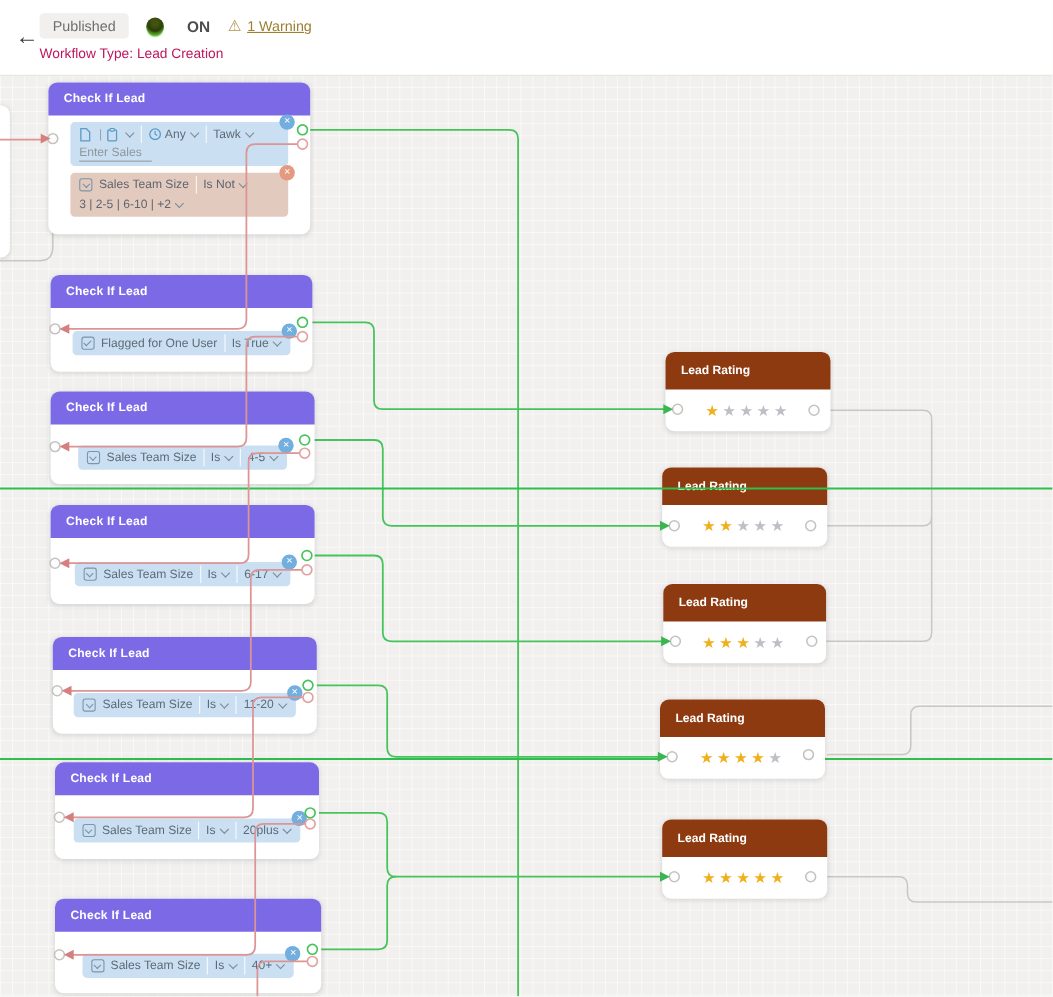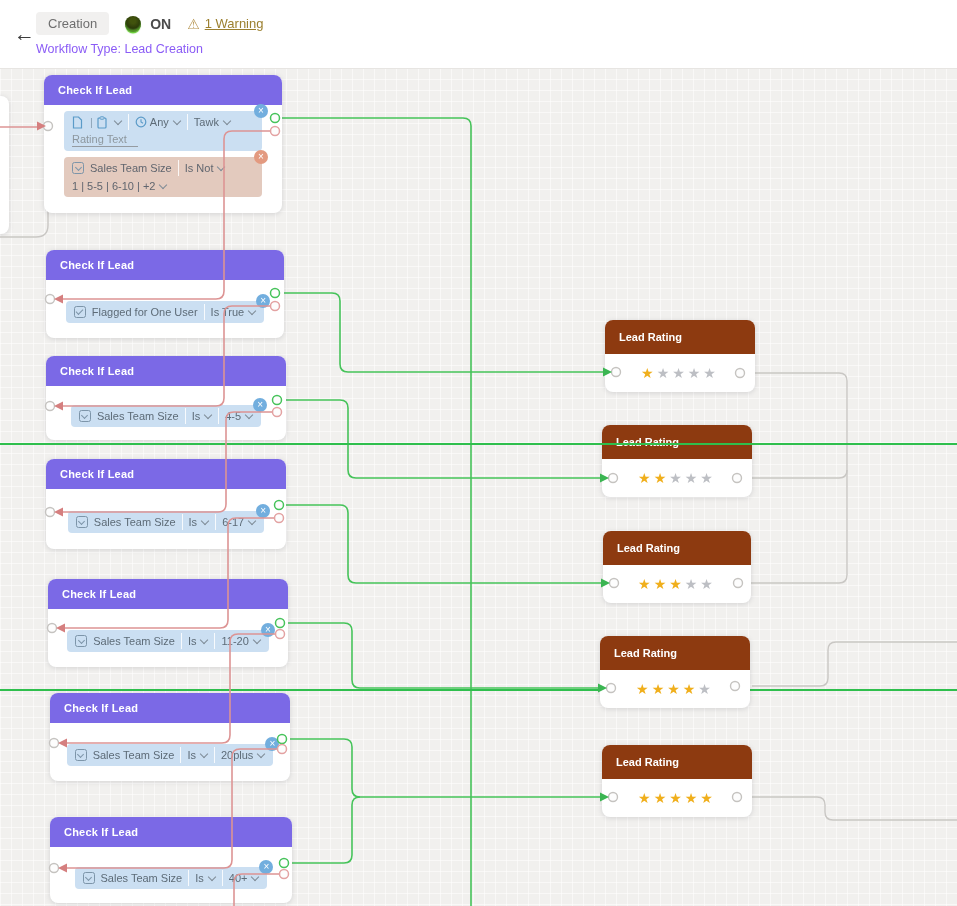--- a/index.html
+++ b/index.html
@@ -5,27 +5,27 @@
   html,body{margin:0;padding:0;}
   body{width:957px;height:906px;overflow:hidden;font-family:"Liberation Sans","DejaVu Sans",sans-serif;background:#fff;}
   .page{position:relative;width:957px;height:906px;overflow:hidden;}
 
   
   .app-header{position:absolute;left:0;top:0;width:957px;height:68px;background:#fff;border-bottom:1px solid #e7e5e2;z-index:10;}
   .back-btn{position:absolute;left:8px;top:22px;border:none;background:none;font-size:21px;color:#3c3c3c;cursor:pointer;line-height:1;}
   .title-row{position:absolute;left:36px;top:12px;display:flex;align-items:center;gap:16px;white-space:nowrap;}
   .page-title{font-size:19px;font-weight:400;color:#2e2e2e;margin:0;}
   .pill{background:#f1f0ef;color:#6e6e6e;font-size:13px;padding:4px 12px;border-radius:4px;}
-  .toggle{display:flex;align-items:center;gap:9px;cursor:pointer;}
+  .toggle{display:flex;align-items:center;gap:21px;cursor:pointer;}
   .knob{width:16px;height:16px;border-radius:50%;background:radial-gradient(circle at 50% 30%,#41530d 20%,#2a380a 55%,#17230485);box-shadow:0 2px 1px -0.5px #62cc2e, inset 0 -2px 2px #4e9f1f;}
   .on-label{font-size:14px;font-weight:700;color:#4c4c4c;}
   .warning{display:flex;align-items:center;gap:5px;color:#9c8030;font-size:13px;cursor:pointer;}
   .warning .wicon{font-size:14px;color:#b5924c;}
   .warning .wtext{text-decoration:underline;}
-  .subtitle{position:absolute;left:36px;top:42px;font-size:12.5px;color:#8b5cf6;}
+  .subtitle{position:absolute;left:36px;top:42px;font-size:12.5px;color:#be185d;}
 
   
   .canvas{position:absolute;left:0;top:68px;width:957px;height:838px;
     background-color:#f1f0ee;
     background-image:linear-gradient(rgba(255,255,255,.55) 1px,transparent 1px),
                      linear-gradient(90deg,rgba(255,255,255,.55) 1px,transparent 1px);
     background-size:11px 11px;}
   svg.layer{position:absolute;left:0;top:0;pointer-events:none;}
   #lines-under{z-index:1;}
   #lines-over{z-index:3;}
@@ -65,21 +65,21 @@
   .mini-ico{margin-right:3px;flex:none;display:inline-flex;align-items:center;}
 </style>
 </head>
 <body>
 
 <div class="page">
 
   <header class="app-header">
     <button class="back-btn">←</button>
     <div class="title-row">
-      <span class="pill">Creation</span>
+      <span class="pill">Published</span>
       <span class="toggle">
         <span class="knob"></span>
         <span class="on-label">ON</span>
       </span>
       <a class="warning">
         <span class="wicon">⚠</span>
         <span class="wtext">1 Warning</span>
       </a>
     </div>
     <div class="subtitle">Workflow Type: Lead Creation</div>
@@ -130,36 +130,36 @@
                 <path d="M6 3.2 V6 L8 7.2" fill="none" stroke="#5b9bc8" stroke-width="1.1"></path>
               </svg>
           </span>
           <span>Any</span>
           <span class="chev"></span>
           <span class="cdiv"></span>
           <span>Tawk</span>
           <span class="chev"></span>
         </div>
         <div class="chip-row">
-          <span class="placeholder">Rating Text</span>
+          <span class="placeholder">Enter Sales</span>
         </div>
         <span class="badge bx">×</span>
       </div>
       <div class="chip tan" style="width:182px;">
         <div class="chip-row">
           <span class="ficon">
               <span class="fchev"></span>
             </span>
           <span>Sales Team Size</span>
           <span class="cdiv"></span>
           <span>Is Not</span>
           <span class="chev"></span>
         </div>
         <div class="chip-row">
-          <span>1  |  5-5  |  6-10  |  +2</span>
+          <span>3  |  2-5  |  6-10  |  +2</span>
           <span class="chev"></span>
         </div>
         <span class="badge ox">×</span>
       </div>
     </div>
   </div>
 
   <div class="node" style="left:46px;top:250px;width:238px;height:88px;">
     <div class="cnode-head">Check If Lead</div>
     <div class="cnode-body" style="height:52px;">

